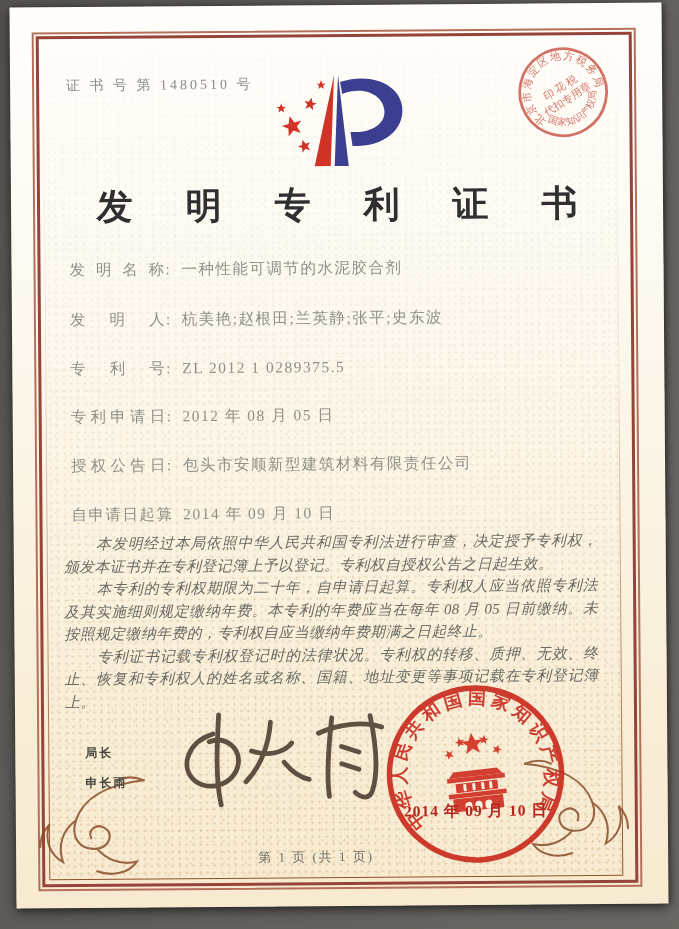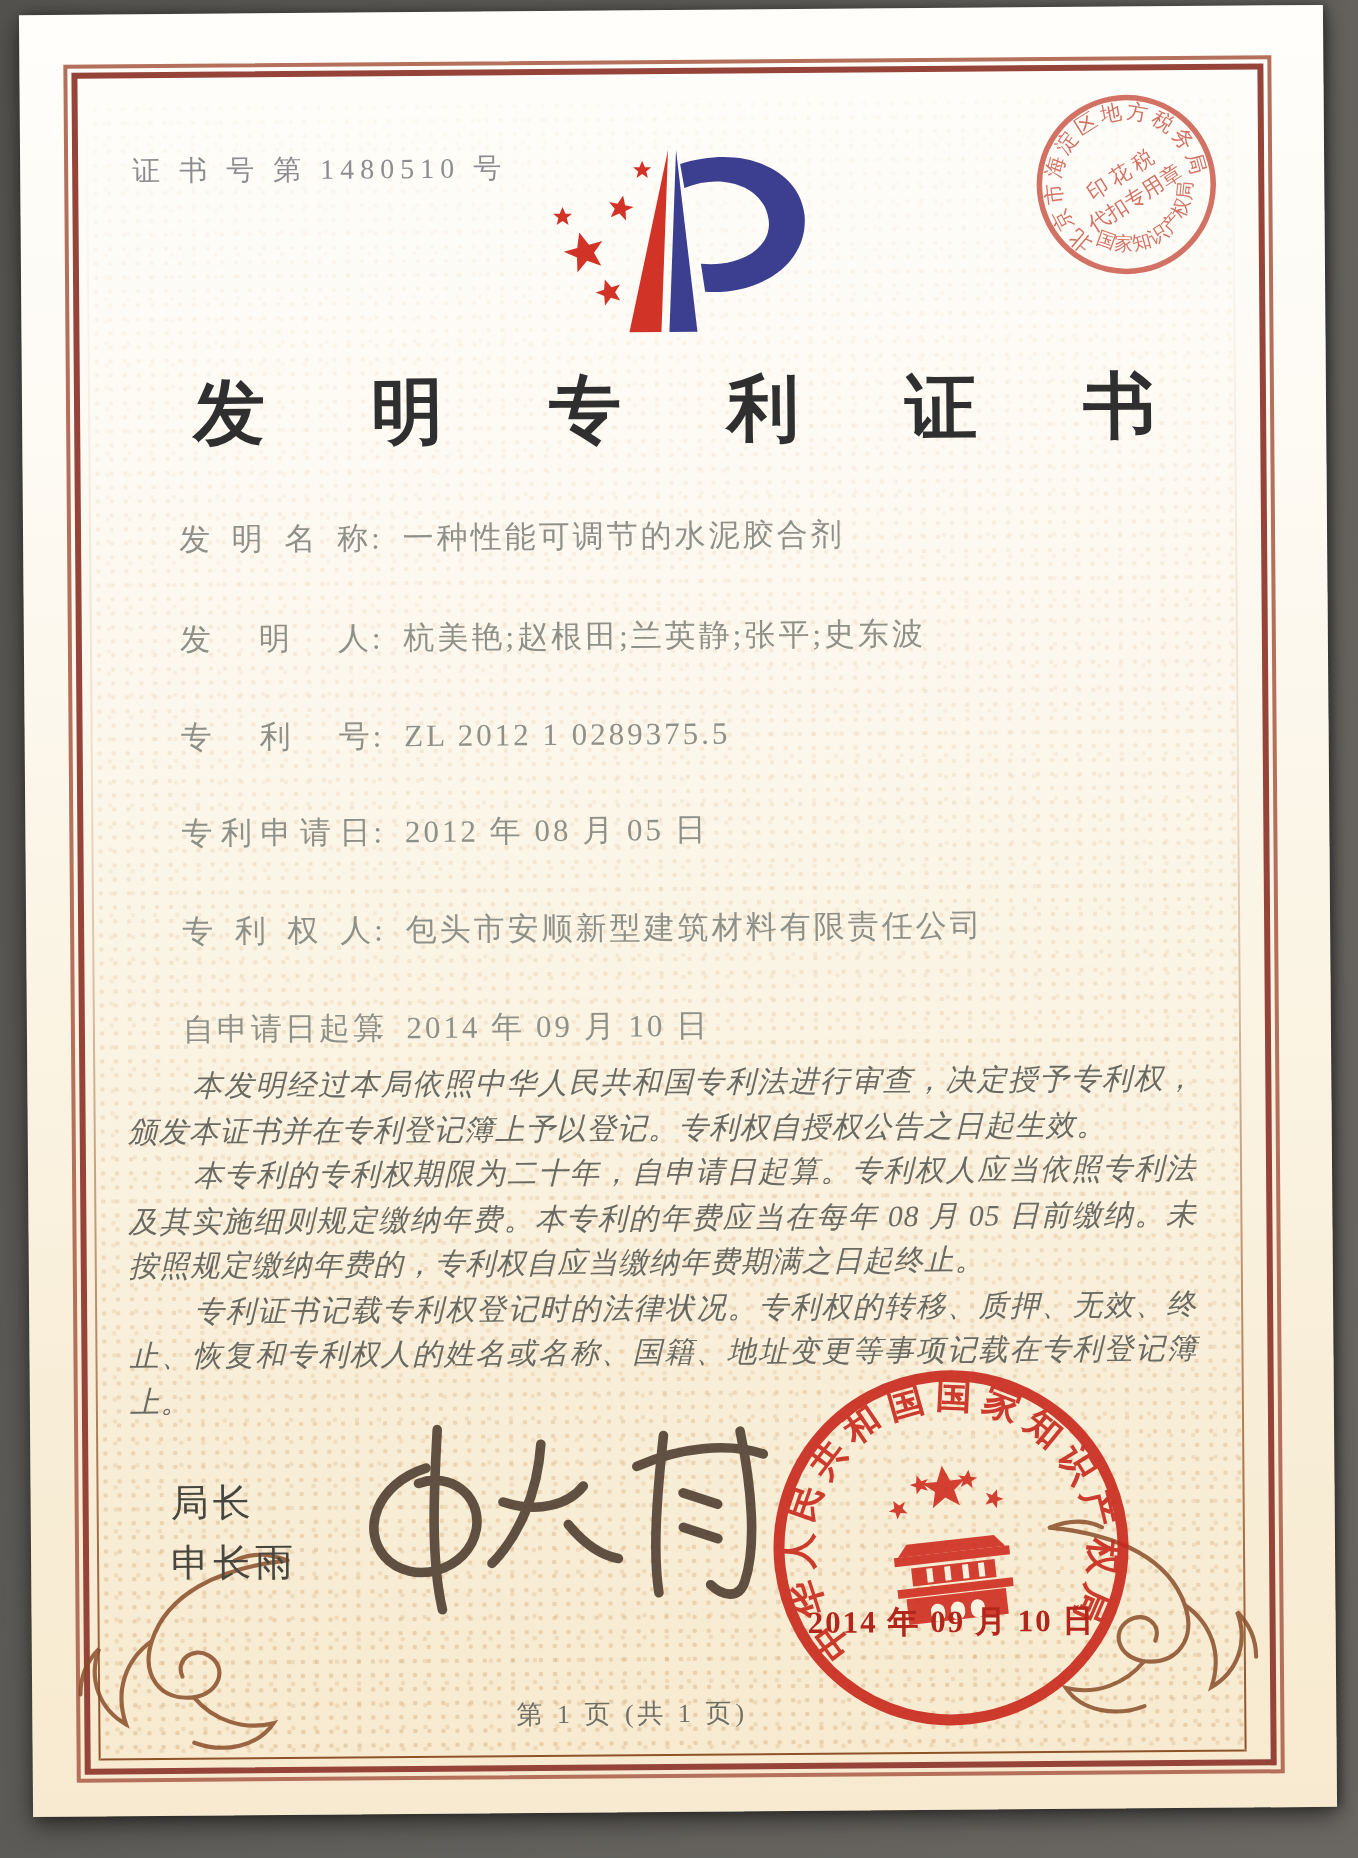--- a/index.html
+++ b/index.html
@@ -28,27 +28,27 @@
     background-size:7px 7px,11px 11px;background-position:0 0,3px 5px;
     -webkit-mask-image:linear-gradient(180deg,rgba(0,0,0,.12),rgba(0,0,0,.45) 45%,rgba(0,0,0,.95));
     mask-image:linear-gradient(180deg,rgba(0,0,0,.12),rgba(0,0,0,.45) 45%,rgba(0,0,0,.95));
   }
   .cert-no{position:absolute;left:56px;top:70px;z-index:3;font-size:14px;letter-spacing:3px;color:#8d8d8f;}
   .logo{position:absolute;left:258px;top:64px;width:150px;height:102px;z-index:3;}
   .title{position:absolute;left:0;right:0;top:176px;z-index:3;text-align:center;
          font-size:36px;font-weight:700;letter-spacing:22px;text-indent:22px;color:#2f2f2f;}
   .frow{position:absolute;left:58px;z-index:3;white-space:nowrap;font-size:15.5px;
         color:#8f9087;letter-spacing:1.5px;}
-  .frow .lab{display:inline-block;width:96px;text-align:justify;text-align-last:justify;margin-left:20px;}
+  .frow .lab{display:inline-block;width:96px;text-align:justify;text-align-last:justify;}
   .frow .col{margin-right:10px;}
   .paras{position:absolute;left:50px;top:526px;width:534px;z-index:3;}
   .paras p{margin:0;text-indent:2.2em;font-size:14.8px;line-height:22.5px;color:#6a6a62;
            font-style:italic;text-align:justify;letter-spacing:.5px;}
-  .signer{position:absolute;left:70px;top:731px;z-index:3;font-size:19px;color:#474740;
-          letter-spacing:2px;line-height:30px;font-weight:400;}
+  .signer{position:absolute;left:70px;top:731px;z-index:3;font-size:12px;color:#474740;
+          letter-spacing:2px;line-height:30px;font-weight:700;}
   .signature{position:absolute;left:148px;top:698px;width:230px;height:108px;z-index:4;}
   .seal{position:absolute;left:366px;top:676px;width:188px;height:188px;z-index:4;opacity:.9;}
   .seal-date{position:absolute;left:370px;top:797px;width:180px;z-index:5;text-align:center;
              font-size:15.5px;font-weight:bold;color:#b3261c;letter-spacing:1px;font-style:normal;}
   .tax-stamp{position:absolute;left:500px;top:36px;width:106px;height:106px;z-index:4;opacity:.8;}
   .footer{position:absolute;left:0;width:600px;top:843px;z-index:3;text-align:center;
           font-size:13px;color:#6f6f66;letter-spacing:2px;}
   .fl{position:absolute;z-index:2;}
   .fl-left{left:20px;top:768px;width:118px;height:104px;}
   .fl-right{left:502px;top:742px;width:112px;height:128px;transform:scaleX(-1);}
@@ -105,21 +105,21 @@
   <div class="frow" style="top:303px">
     <span class="lab">发明人</span><span class="col">:</span><span>杭美艳;赵根田;兰英静;张平;史东波</span>
   </div>
   <div class="frow" style="top:352px">
     <span class="lab">专利号</span><span class="col">:</span><span>ZL 2012 1 0289375.5</span>
   </div>
   <div class="frow" style="top:400px">
     <span class="lab">专利申请日</span><span class="col">:</span><span>2012 年 08 月 05 日</span>
   </div>
   <div class="frow" style="top:449px">
-    <span class="lab">专利权人</span><span class="col">:</span><span>包头市安顺新型建筑材料有限责任公司</span>
+    <span class="lab">授权公告日</span><span class="col">:</span><span>包头市安顺新型建筑材料有限责任公司</span>
   </div>
   <div class="frow" style="top:498px">
     <span class="lab">自申请日起算</span><span class="col">:</span><span>2014 年 09 月 10 日</span>
   </div>
 
   <div class="paras">
     <p>本发明经过本局依照中华人民共和国专利法进行审查，决定授予专利权，颁发本证书并在专利登记簿上予以登记。专利权自授权公告之日起生效。</p>
     <p>本专利的专利权期限为二十年，自申请日起算。专利权人应当依照专利法及其实施细则规定缴纳年费。本专利的年费应当在每年 08 月 05 日前缴纳。未按照规定缴纳年费的，专利权自应当缴纳年费期满之日起终止。</p>
     <p>专利证书记载专利权登记时的法律状况。专利权的转移、质押、无效、终止、恢复和专利权人的姓名或名称、国籍、地址变更等事项记载在专利登记簿上。</p>
   </div>

